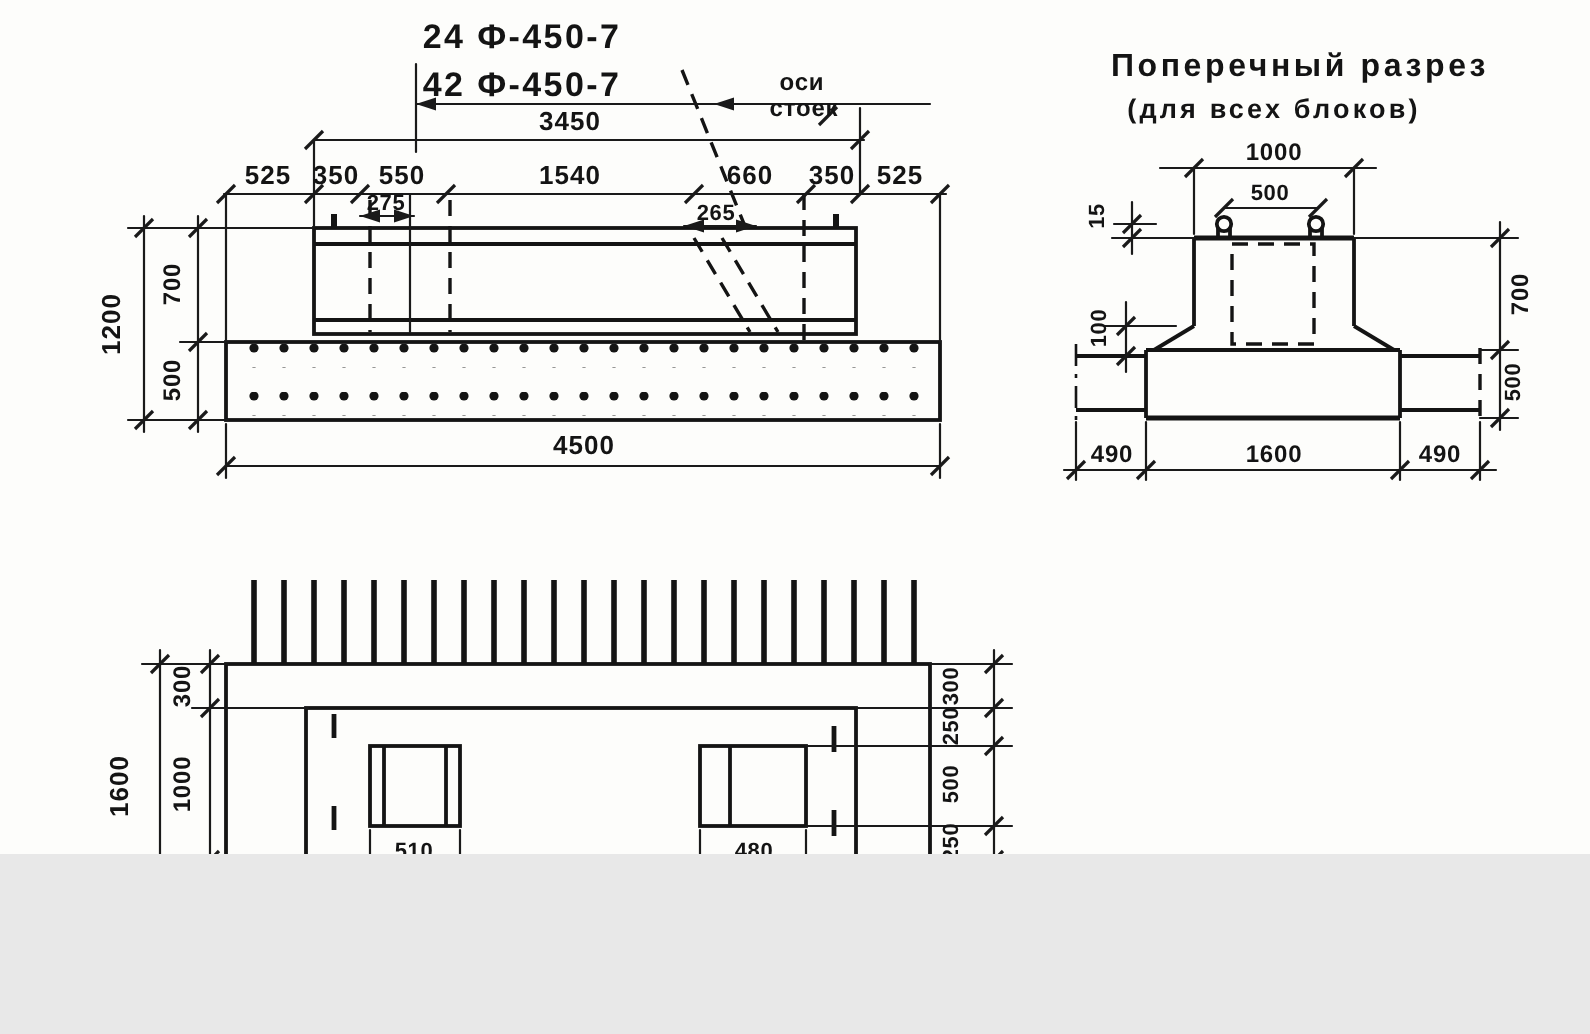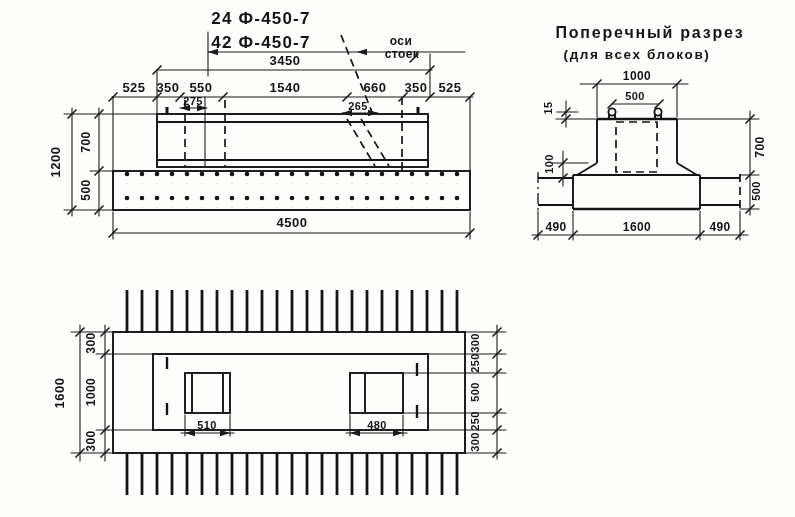--- a/index.html
+++ b/index.html
@@ -1,16 +1,16 @@
 <!DOCTYPE html>
 <html><head>
 <meta charset="utf-8">
 <style>
   html,body{margin:0;padding:0;background:#e8e8e8;}
-  .sheet{position:relative;width:795px;height:517px;background:#fdfdfb;overflow:hidden;}
+  .sheet{position:relative;width:795px;height:427px;background:#fdfdfb;overflow:hidden;}
   svg{display:block;}
   
   .ln{stroke:#1a1a1a;stroke-width:1.1;fill:none;stroke-linecap:round;}
   .ol{stroke:#141414;stroke-width:1.9;fill:none;stroke-linejoin:miter;}
   .ol2{stroke:#141414;stroke-width:2.5;fill:none;}
   .dsh{stroke:#141414;stroke-width:1.7;fill:none;stroke-dasharray:8 5;}
   .dshR{stroke:#141414;stroke-width:2.4;fill:none;}
   .ddot{stroke:#141414;stroke-width:1.3;fill:none;stroke-dasharray:11 4 2 4;}
   .lug{stroke:#141414;stroke-width:3;fill:none;}
   .tkl{stroke:#1a1a1a;stroke-width:1.6;}

